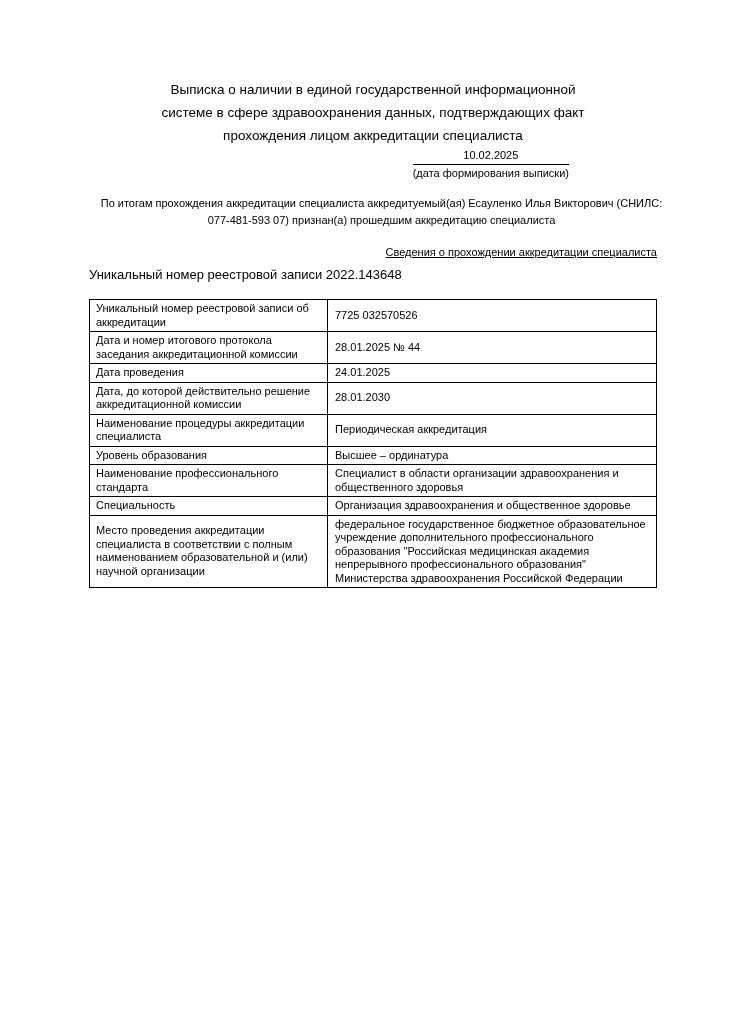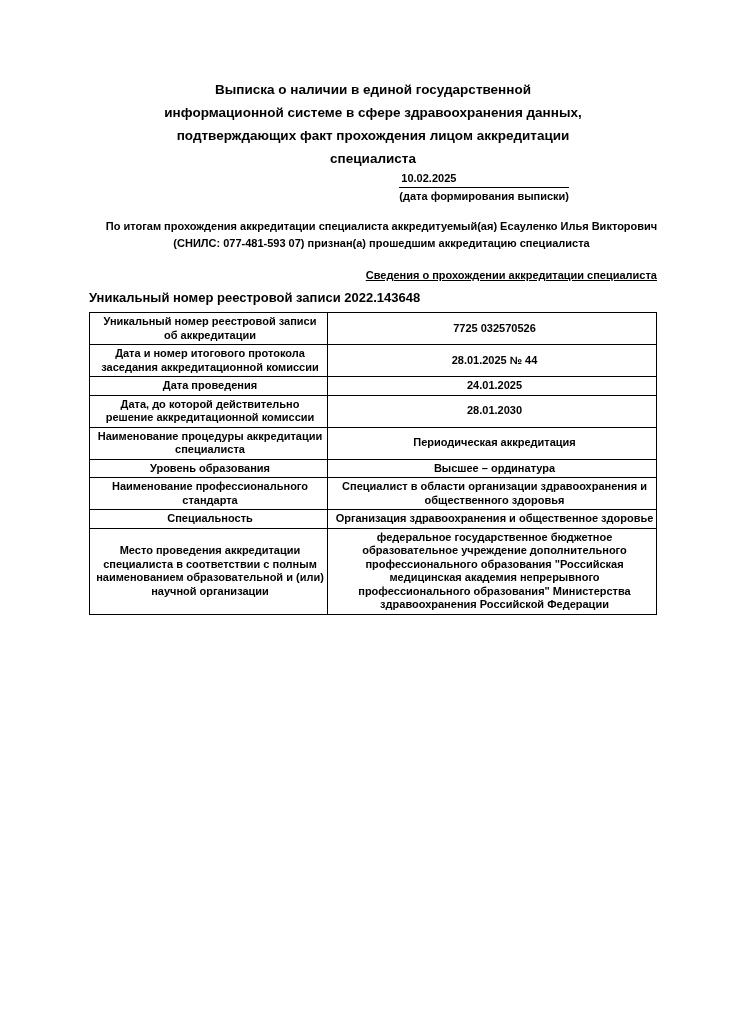--- a/index.html
+++ b/index.html
@@ -7,38 +7,38 @@
     padding: 0;
     background: #ffffff;
   }
   .page {
     position: relative;
     width: 746px;
     height: 1029px;
     background: #ffffff;
     color: #000000;
     font-family: "Liberation Sans", sans-serif;
-    font-weight: bold;
+    font-weight: normal;
     overflow: hidden;
   }
   .content {
     padding: 0 89px;
   }
   .doc-title {
     margin: 0 auto;
     padding-top: 78px;
     max-width: 435px;
     text-align: center;
     font-size: 13.5px;
     line-height: 23px;
   }
   .date-block {
     margin: 2px 88px 0 auto;
     width: max-content;
-    text-align: left;
+    text-align: center;
     font-size: 11px;
     line-height: 13px;
   }
   .date-value {
     padding: 0 2px 2px 2px;
     border-bottom: 1.5px solid #000000;
   }
   .date-caption {
     padding-top: 2px;
   }
@@ -55,27 +55,26 @@
     font-size: 11px;
     line-height: 13px;
     text-decoration: underline;
   }
   .registry-heading {
     margin-top: 8px;
     font-size: 13px;
     line-height: 16px;
   }
   table.acc-table {
-    margin-top: 6px;
+    margin-top: 16px;
     width: 100%;
     border-collapse: collapse;
     table-layout: fixed;
     font-size: 11px;
     line-height: 13.5px;
-    text-align: center;
   }
   table.acc-table td {
     border: 1.5px solid #000000;
     vertical-align: middle;
     word-wrap: break-word;
   }
   td.cell-label {
     width: 228px;
     padding: 2px 3px 2px 6px;
   }

